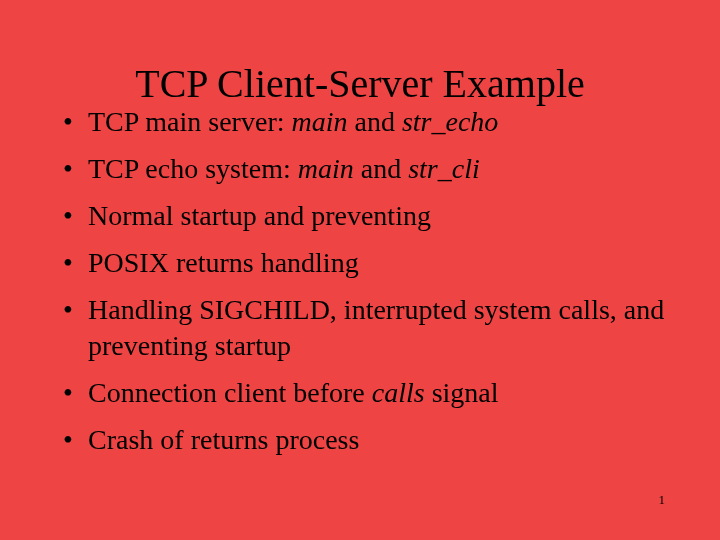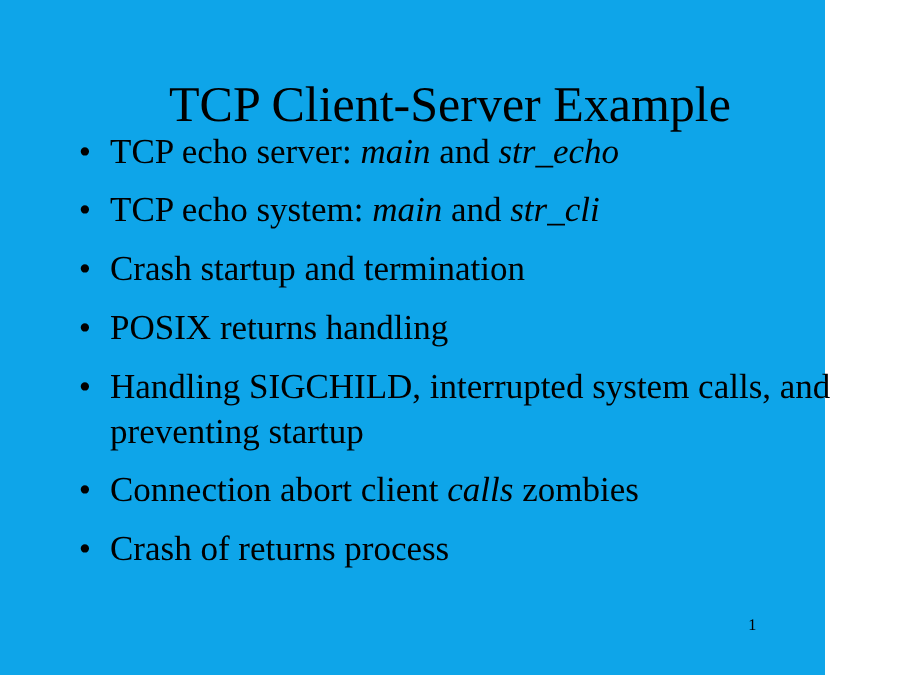--- a/index.html
+++ b/index.html
@@ -9,23 +9,23 @@
   }
   body {
     width: 720px;
     height: 540px;
     overflow: hidden;
     font-family: "Liberation Serif", "DejaVu Serif", serif;
     color: #000000;
   }
   .slide {
     position: relative;
-    width: 660px;
+    width: 720px;
     height: 540px;
-    background: #0ea5e9;
+    background: #ef4444;
   }
 
   
   .slide-title {
     position: absolute;
     left: 40px;
     top: 34px;
     width: 640px;
     text-align: center;
     font-family: "Liberation Serif", "DejaVu Serif", serif;
@@ -93,41 +93,41 @@
 </head>
 <body>
 
 <div class="slide">
 
   <h1 class="slide-title">TCP Client-Server Example</h1>
 
   <ul class="bullet-list">
       <li class="bullet-item">
         <span class="bullet-marker">•</span>
-        <span class="bullet-text"><span>TCP echo server: </span><i>main</i><span> and </span><i>str_echo</i></span>
+        <span class="bullet-text"><span>TCP main server: </span><i>main</i><span> and </span><i>str_echo</i></span>
       </li>
       <li class="bullet-item">
         <span class="bullet-marker">•</span>
         <span class="bullet-text"><span>TCP echo system: </span><i>main</i><span> and </span><i>str_cli</i></span>
       </li>
       <li class="bullet-item">
         <span class="bullet-marker">•</span>
-        <span class="bullet-text"><span>Crash startup and termination</span></span>
+        <span class="bullet-text"><span>Normal startup and preventing</span></span>
       </li>
       <li class="bullet-item">
         <span class="bullet-marker">•</span>
         <span class="bullet-text"><span>POSIX returns handling</span></span>
       </li>
       <li class="bullet-item wrap">
         <span class="bullet-marker">•</span>
         <span class="bullet-text"><span>Handling SIGCHILD, interrupted system calls, and preventing startup</span></span>
       </li>
       <li class="bullet-item">
         <span class="bullet-marker">•</span>
-        <span class="bullet-text"><span>Connection abort client </span><i>calls</i><span> zombies</span></span>
+        <span class="bullet-text"><span>Connection client before </span><i>calls</i><span> signal</span></span>
       </li>
       <li class="bullet-item">
         <span class="bullet-marker">•</span>
         <span class="bullet-text"><span>Crash of returns process</span></span>
       </li>
     </ul>
 
   <div class="page-number">1</div>
 
 </div>

